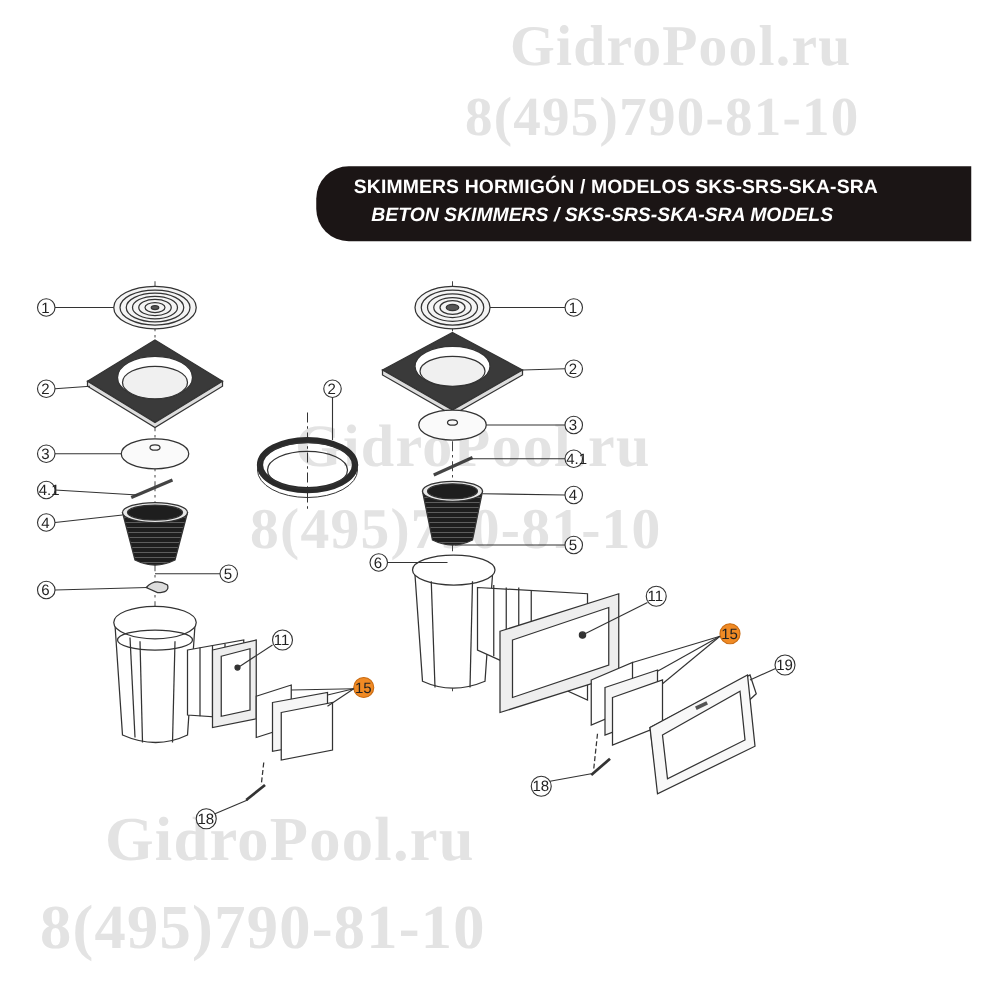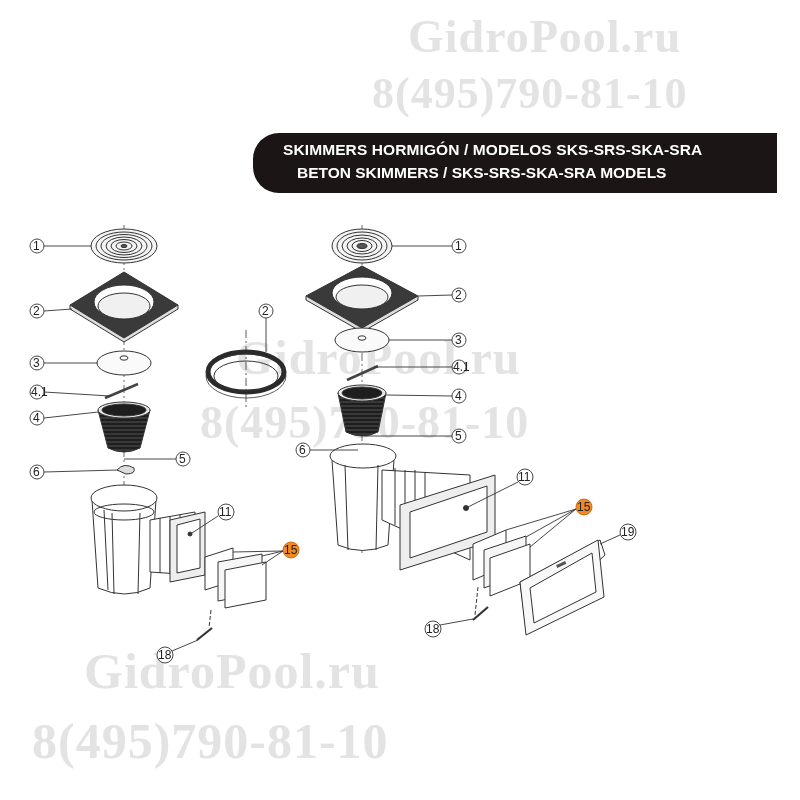--- a/index.html
+++ b/index.html
@@ -7,21 +7,21 @@
   .wm { position:absolute; color:#e3e3e3; font-family:Liberation Serif, serif; font-weight:bold; white-space:nowrap; letter-spacing:1px; z-index:0; }
   .wm-serif { font-family:Liberation Serif, serif; }
   #wm-top-site { left:408px; top:10px; font-size:46px; }
   #wm-top-phone { left:372px; top:68px; font-size:44px; }
   #wm-mid-site { left:236px; top:330px; font-size:48px; }
   #wm-mid-phone { left:200px; top:396px; font-size:46px; }
   #wm-bot-site { left:84px; top:642px; font-size:50px; }
   #wm-bot-phone { left:32px; top:712px; font-size:50px; }
   .banner { position:absolute; left:253px; top:133px; width:524px; height:60px; background:#1b1515; border-radius:26px 0 0 26px; z-index:2; }
   .banner-line1 { position:absolute; left:18px; top:8px; color:#ffffff; font-weight:bold; font-size:15.5px; letter-spacing:0.1px; white-space:nowrap;margin-left:12px; }
-  .banner-line2 { position:absolute; left:44px; top:31px; color:#ffffff; font-weight:bold; font-size:15.5px; white-space:nowrap; }
+  .banner-line2 { position:absolute; left:44px; top:31px; color:#ffffff; font-weight:bold; font-style:italic; font-size:15.5px; white-space:nowrap; }
   svg.diagram { position:absolute; left:0; top:0; z-index:1; }
   .callout text { font-family:"Liberation Sans", sans-serif; font-size:12px; fill:#222; }
 </style>
 </head>
 <body>
 
 <div class="wm wm-serif" id="wm-top-site">GidroPool.ru</div>
 <div class="wm" id="wm-top-phone">8(495)790-81-10</div>
 <div class="wm wm-serif" id="wm-mid-site">GidroPool.ru</div>
 <div class="wm" id="wm-mid-phone">8(495)790-81-10</div>

